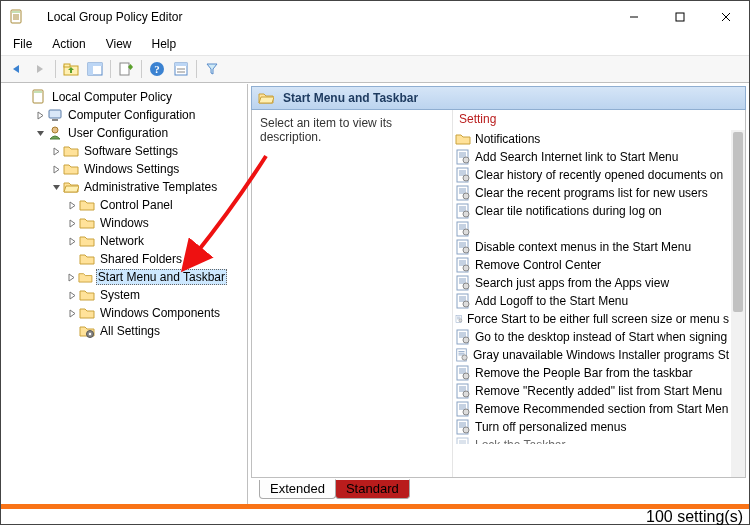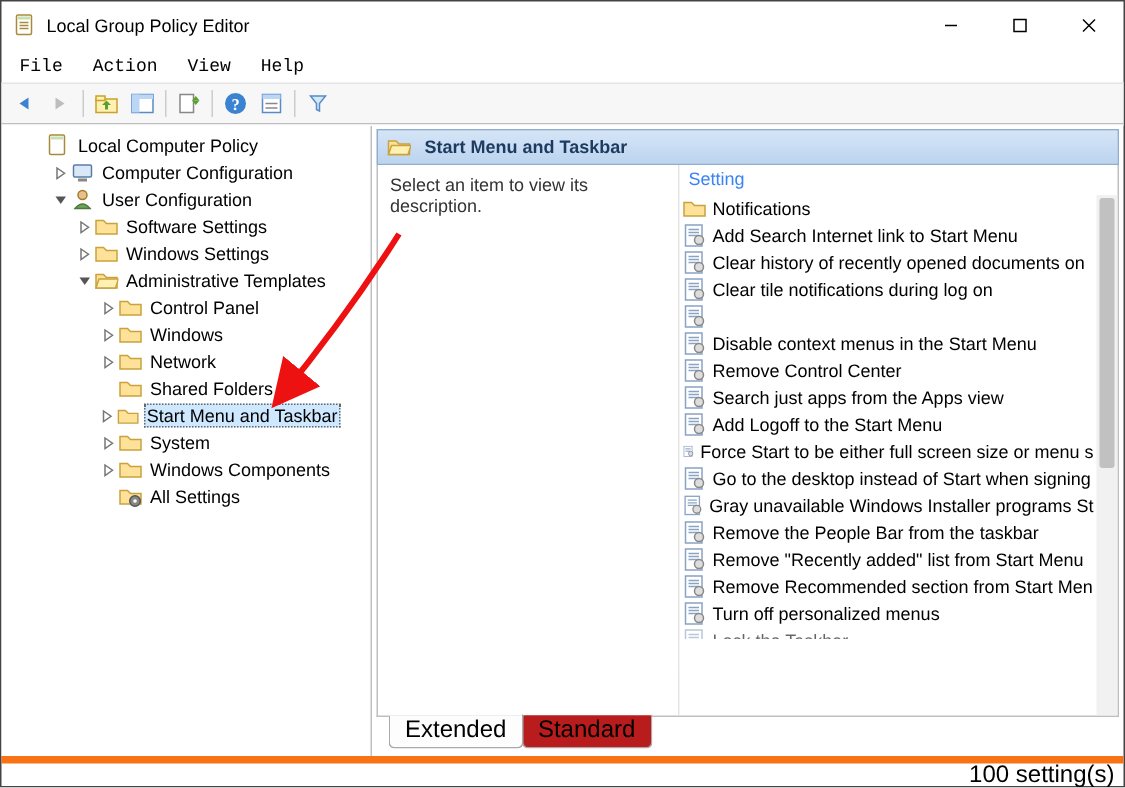--- a/index.html
+++ b/index.html
@@ -1,51 +1,51 @@
 <!DOCTYPE html>
 <html><head>
 <meta charset="utf-8">
 <style>
   * { box-sizing: border-box; }
   html, body { margin: 0; padding: 0; font-family: "Segoe UI", Tahoma, sans-serif; font-size: 12px; }
   .window { width: 750px; height: 525px; background: #fff; border: 1px solid #444; display: flex; flex-direction: column; position: relative; }
   .titlebar { height: 32px; display: flex; align-items: center; padding: 0 0 0 8px; }
   .titlebar .icon { width: 16px; height: 16px; margin-right: 6px; }
-  .titlebar .title { flex: 1; font-size: 12px; }
+  .titlebar .title { flex: 1; font-size: 12px; margin-left: 16px; }
   .win-controls { display: flex; }
   .win-btn { width: 46px; height: 32px; display: flex; align-items: center; justify-content: center; }
   .menubar { height: 22px; display: flex; align-items: center; padding: 0 4px; gap: 4px; }
-  .menubar span { padding: 2px 8px; font-family: Liberation Mono, monospace; }
+  .menubar span { padding: 2px 8px; }
   .toolbar { height: 28px; border-top: 1px solid #e5e5e5; border-bottom: 1px solid #bfbfbf; display: flex; align-items: center; padding: 0 4px; gap: 2px; background: #f7f7f7; }
   .tbtn { width: 22px; height: 22px; display: flex; align-items: center; justify-content: center; border: 1px solid transparent; }
   .sep { width: 1px; height: 18px; background: #ccc; margin: 0 2px; }
   .content { flex: 1; display: flex; min-height: 0; border-top: 1px solid #fff; }
   .treepane { width: 247px; border-right: 1px solid #bfbfbf; overflow: auto; padding: 4px 16px; background: #fff; }
   .tree .node { white-space: nowrap; }
   .row { display: flex; align-items: center; height: 18px; padding-right: 4px; }
   .tw { width: 14px; display: inline-flex; justify-content: center; align-items: center; }
   .tw svg { width: 9px; height: 9px; }
   .ic { width: 16px; height: 16px; margin-right: 3px; display: inline-flex; align-items: center; justify-content: center; }
   .lbl { padding: 0 2px; }
   .lbl.selected { background: #cde8ff; border: 1px dotted #666; padding: 0 1px; }
   .children { padding-left: 16px; }
   .rightpane { flex: 1; display: flex; flex-direction: column; min-width: 0; }
   .headerbar { height: 24px; background: linear-gradient(#d5e5f7,#bcd4ef); border: 1px solid #8faed1; margin: 2px 3px 0 3px; display: flex; align-items: center; padding: 0 6px; font-weight: 600; color: #1d3a5f; gap: 6px; }
   .detailbody { flex: 1; display: flex; min-height: 0; margin: 0 3px; border: 1px solid #bfbfbf; border-top: none; }
   .desc { width: 200px; padding: 6px 8px; color: #333; }
   .settingswrap { flex: 1; display: flex; flex-direction: column; min-width: 0; border-left: 1px solid #e5e5e5; position: relative; }
-  .colhead { height: 20px; padding: 2px 6px; color: #3b82f6; }
+  .colhead { height: 20px; padding: 2px 6px; color: #b91c1c; }
   .settings { flex: 1; overflow: hidden; position: relative; }
   .settings-inner { position: absolute; inset: 0 14px 0 0; overflow: hidden; }
   .srow { display: flex; align-items: center; height: 18px; padding: 0 2px; white-space: nowrap; }
   .srow .ic { margin-right: 4px; }
   .vscroll { position: absolute; right: 0; top: 0; bottom: 0; width: 14px; background: #f1f1f1; }
   .vscroll .thumb { position: absolute; left: 2px; right: 2px; top: 2px; height: 180px; background: #c1c1c1; border-radius: 2px; }
   .tabstrip { height: 22px; display: flex; align-items: flex-end; padding: 0 8px; margin: 0 3px 4px; }
-  .tab { border: 1px solid #aaa; border-top: none; border-radius: 0 0 4px 4px; padding: 1px 10px 2px; margin-right: -1px; background: #fdfdfd; font-size: 16px; position: relative; top: -1px; }
+  .tab { border: 1px solid #aaa; border-top: none; border-radius: 0 0 4px 4px; padding: 1px 10px 2px; margin-right: -1px; background: #fdfdfd; font-size: 13px; position: relative; top: -1px; }
   .tab.active { background: #b91c1c; font-weight: 400; border-top: 1px solid #fff; z-index: 1; }
   .statusbar { height: 20px; border-top: 5px solid #f97316; display: flex; align-items: center; padding: 0 6px; font-size: 16px; justify-content: flex-end; }
   .arrow { position: absolute; left: 170px; top: 150px; pointer-events: none; z-index: 50; }
   .srow.last { opacity: .6; position: relative; }
   .srow.last::after { content:""; position:absolute; left:0; right:0; top:8px; bottom:-10px; background:#fff; }
 </style>
 </head>
 <body>
 
 <div class="window">
@@ -390,20 +390,32 @@
                 <div class="srow">
                   <span class="ic">
                     <svg viewBox="0 0 16 16">
                       <rect x="2" y="1" width="11" height="14" fill="#fff" stroke="#8aa3c4"></rect>
                       <line x1="4" y1="4" x2="11" y2="4" stroke="#8aa3c4"></line>
                       <line x1="4" y1="6" x2="11" y2="6" stroke="#8aa3c4"></line>
                       <line x1="4" y1="8" x2="11" y2="8" stroke="#8aa3c4"></line>
                       <circle cx="11" cy="11" r="3" fill="#ddd" stroke="#888"></circle>
                     </svg>
                   </span>
+                  <span>Clear the recent programs list for new users</span>
+                </div>
+                <div class="srow">
+                  <span class="ic">
+                    <svg viewBox="0 0 16 16">
+                      <rect x="2" y="1" width="11" height="14" fill="#fff" stroke="#8aa3c4"></rect>
+                      <line x1="4" y1="4" x2="11" y2="4" stroke="#8aa3c4"></line>
+                      <line x1="4" y1="6" x2="11" y2="6" stroke="#8aa3c4"></line>
+                      <line x1="4" y1="8" x2="11" y2="8" stroke="#8aa3c4"></line>
+                      <circle cx="11" cy="11" r="3" fill="#ddd" stroke="#888"></circle>
+                    </svg>
+                  </span>
                   <span>Clear tile notifications during log on</span>
                 </div>
                 <div class="srow">
                   <span class="ic">
                     <svg viewBox="0 0 16 16">
                       <rect x="2" y="1" width="11" height="14" fill="#fff" stroke="#8aa3c4"></rect>
                       <line x1="4" y1="4" x2="11" y2="4" stroke="#8aa3c4"></line>
                       <line x1="4" y1="6" x2="11" y2="6" stroke="#8aa3c4"></line>
                       <line x1="4" y1="8" x2="11" y2="8" stroke="#8aa3c4"></line>
                       <circle cx="11" cy="11" r="3" fill="#ddd" stroke="#888"></circle>

